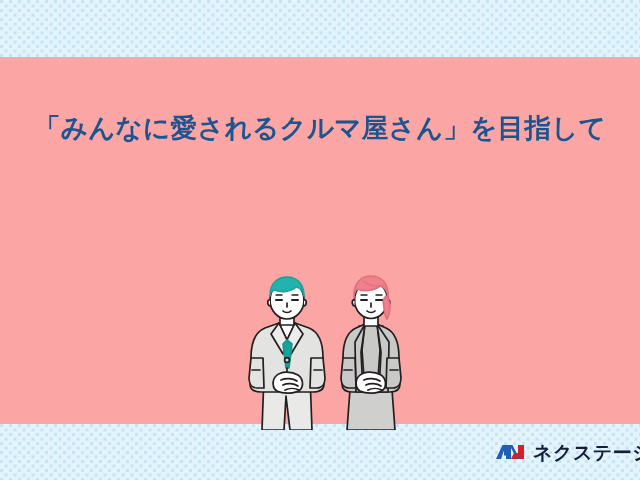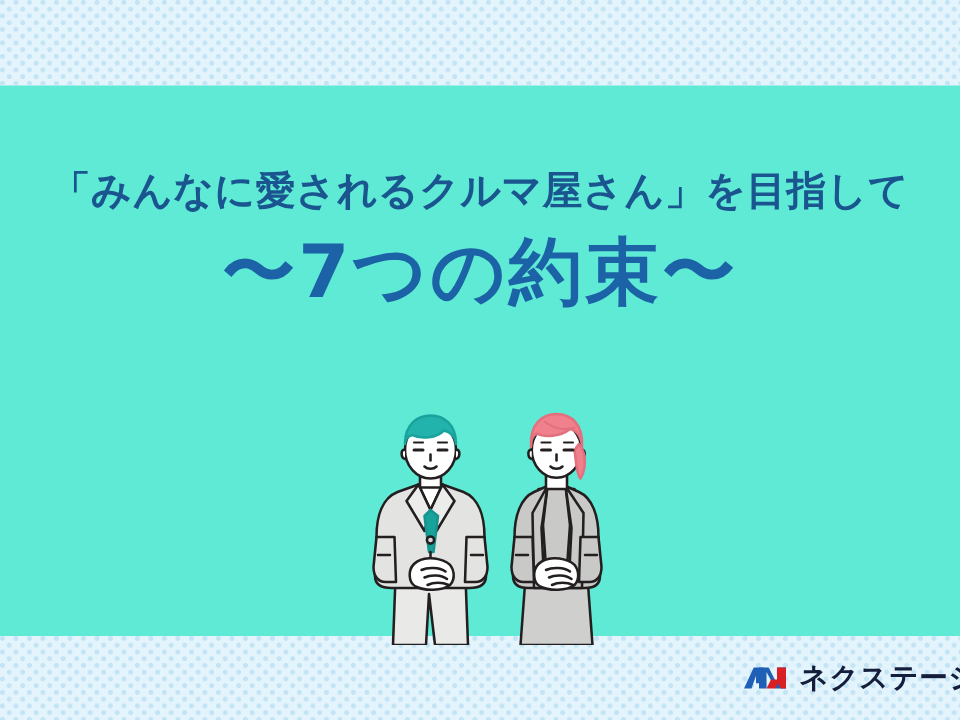--- a/index.html
+++ b/index.html
@@ -12,21 +12,21 @@
     height: 480px;
     overflow: hidden;
     background: #ffffff;
     font-family: "Liberation Sans", "DejaVu Sans", sans-serif;
   }
 
   .banner {
     position: relative;
     width: 640px;
     height: 480px;
-    background: #5eead4;
+    background: #fca5a5;
     overflow: hidden;
   }
 
   
   .dot-band {
     position: absolute;
     left: 0;
     width: 640px;
     background-color: #e4f4fc;
     background-image:
@@ -116,21 +116,20 @@
 <body>
 
 <div class="banner">
 
   <div class="dot-band dot-band--top"></div>
 
   <div class="dot-band dot-band--bottom"></div>
 
   <div class="headline-block">
     <p class="headline">「みんなに愛されるクルマ屋さん」を目指して</p>
-    <p class="subheadline">〜7つの約束〜</p>
   </div>
 
   <div class="illustration">
     <svg viewBox="0 0 180 158" xmlns="http://www.w3.org/2000/svg">
 
       <g stroke="#231f20" stroke-width="1.7" stroke-linejoin="round" stroke-linecap="round" fill="none">
 
         <g>
 
           <path d="M21 104 L19 158 L41 158 L43 124 L47 158 L69 158 L67 104 Z" fill="#e9e9e7"></path>

